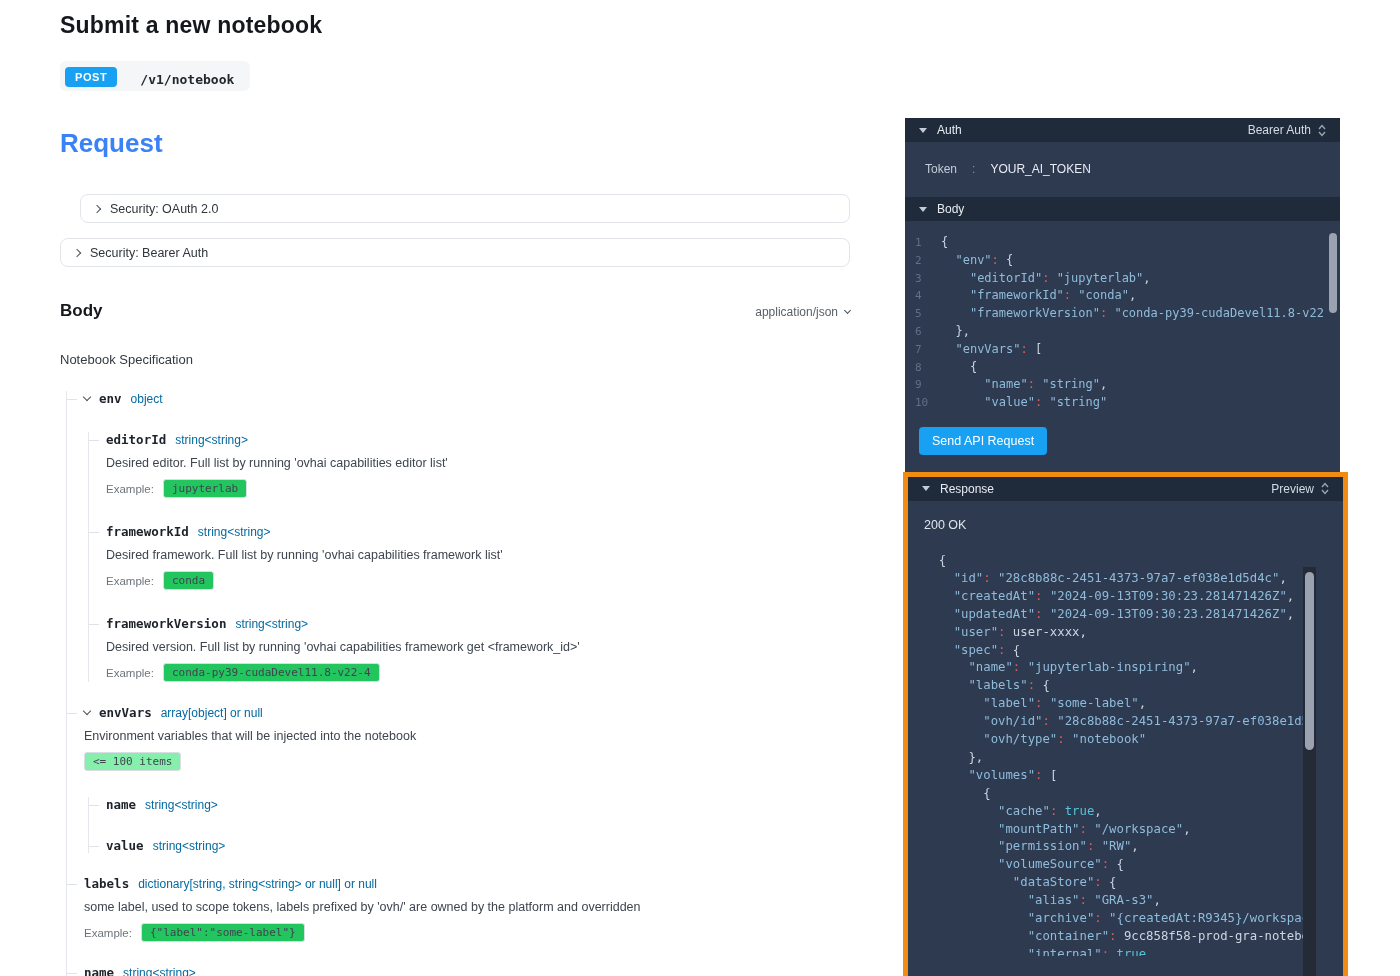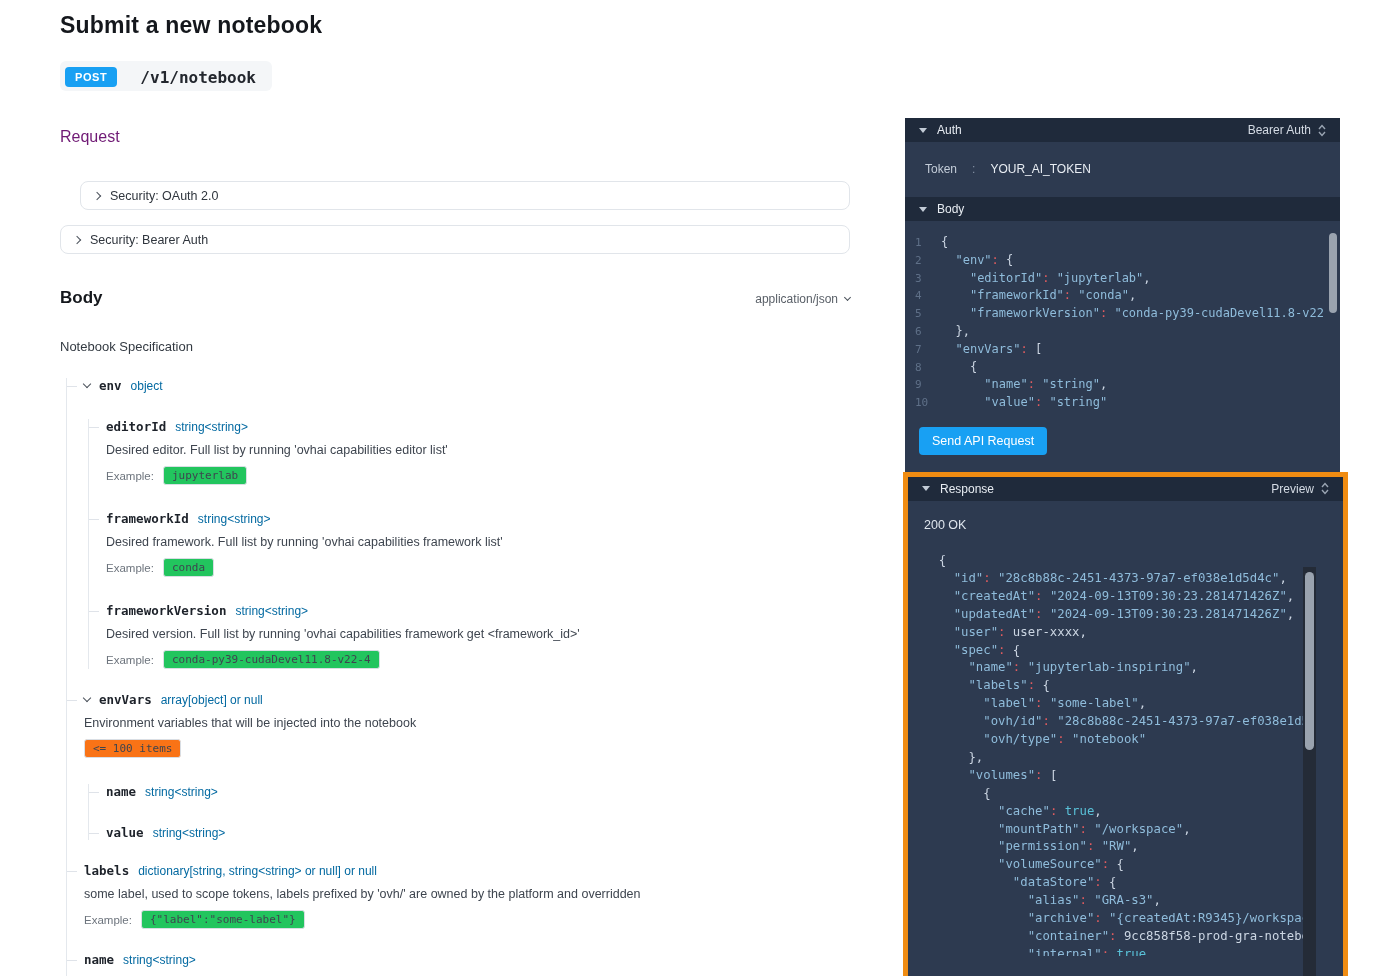--- a/index.html
+++ b/index.html
@@ -13,23 +13,23 @@
   .left-col { position:absolute; left:60px; top:0; width:790px; }
   .page-title { font-size:23px; font-weight:bold; color:#14171c; margin-top:12px; letter-spacing:.2px; }
   .endpoint-bar {
     margin-top:22px; display:inline-flex; align-items:flex-end; gap:23px;
     background:#f4f6f8; border-radius:6px; padding:4px 16px 4px 5px; height:30px;
   }
   .method-badge {
     background:var(--accent); color:#fff; font-size:11px; font-weight:bold;
     letter-spacing:.6px; padding:4px 10px; border-radius:4px;
   }
-  .endpoint-path { font-family:"DejaVu Sans Mono",monospace; font-size:16px; font-weight:600; color:#23272e; }
-
-  .request-heading { margin-top:37px; font-size:16px; font-weight:normal; color:#701a75; }
+  .endpoint-path { font-family:"DejaVu Sans Mono",monospace; font-size:13px; font-weight:600; color:#23272e; }
+
+  .request-heading { margin-top:37px; font-size:26px; font-weight:bold; color:#3b82f6; }
 
   .security-box {
     margin-top:15px; height:29px; border:1px solid #e1e5ea; border-radius:8px;
     display:flex; align-items:center; gap:10px; padding:0 13px;
     font-size:12.5px; color:#2f353d; background:#fff; cursor:pointer;
   }
   .security-box.first { margin-top:35px;margin-left:20px; }
 
   .chev { display:inline-block; width:6px; height:6px; border-right:1.4px solid #4b525b; border-bottom:1.4px solid #4b525b; }
   .chev.right { transform:rotate(-45deg); }
@@ -48,21 +48,21 @@
   .field::before { content:""; position:absolute; left:0; top:8px; width:10px; height:1px; background:#dfe3e9; }
   .field-head { display:flex; align-items:center; gap:9px; }
   .fname { font-family:"DejaVu Sans Mono",monospace; font-weight:bold; font-size:12.5px; color:#1d222a; }
   .ftype { font-size:12px; color:#0369a1; }
   .fdesc { margin-top:9px; font-size:12.5px; color:#3e454f; }
   .frow  { margin-top:9px; display:flex; align-items:center; gap:9px; font-size:11.5px; color:#6d747d; }
   .chip {
     border:1px solid #d9dee4; background:#22c55e; border-radius:3px;
     padding:2px 8px; font-family:"DejaVu Sans Mono",monospace; font-size:11px; color:#3e454f;
   }
-  .chip.constraint { background:#f97316; }
+  .chip.constraint { background:#86efac; }
   .children { border-left:1px solid #e4e8ed; margin-left:21px; }
   .children .field { margin-top:26px; }
 
   
   .panel { position:absolute; left:905px; top:118px; width:435px; }
   .sec-header {
     height:24px; background:var(--panel-header); display:flex; align-items:center;
     justify-content:space-between; padding:0 14px;
   }
   .sec-title { color:#e7ecf2; font-size:12px; display:flex; align-items:center; gap:10px; }

